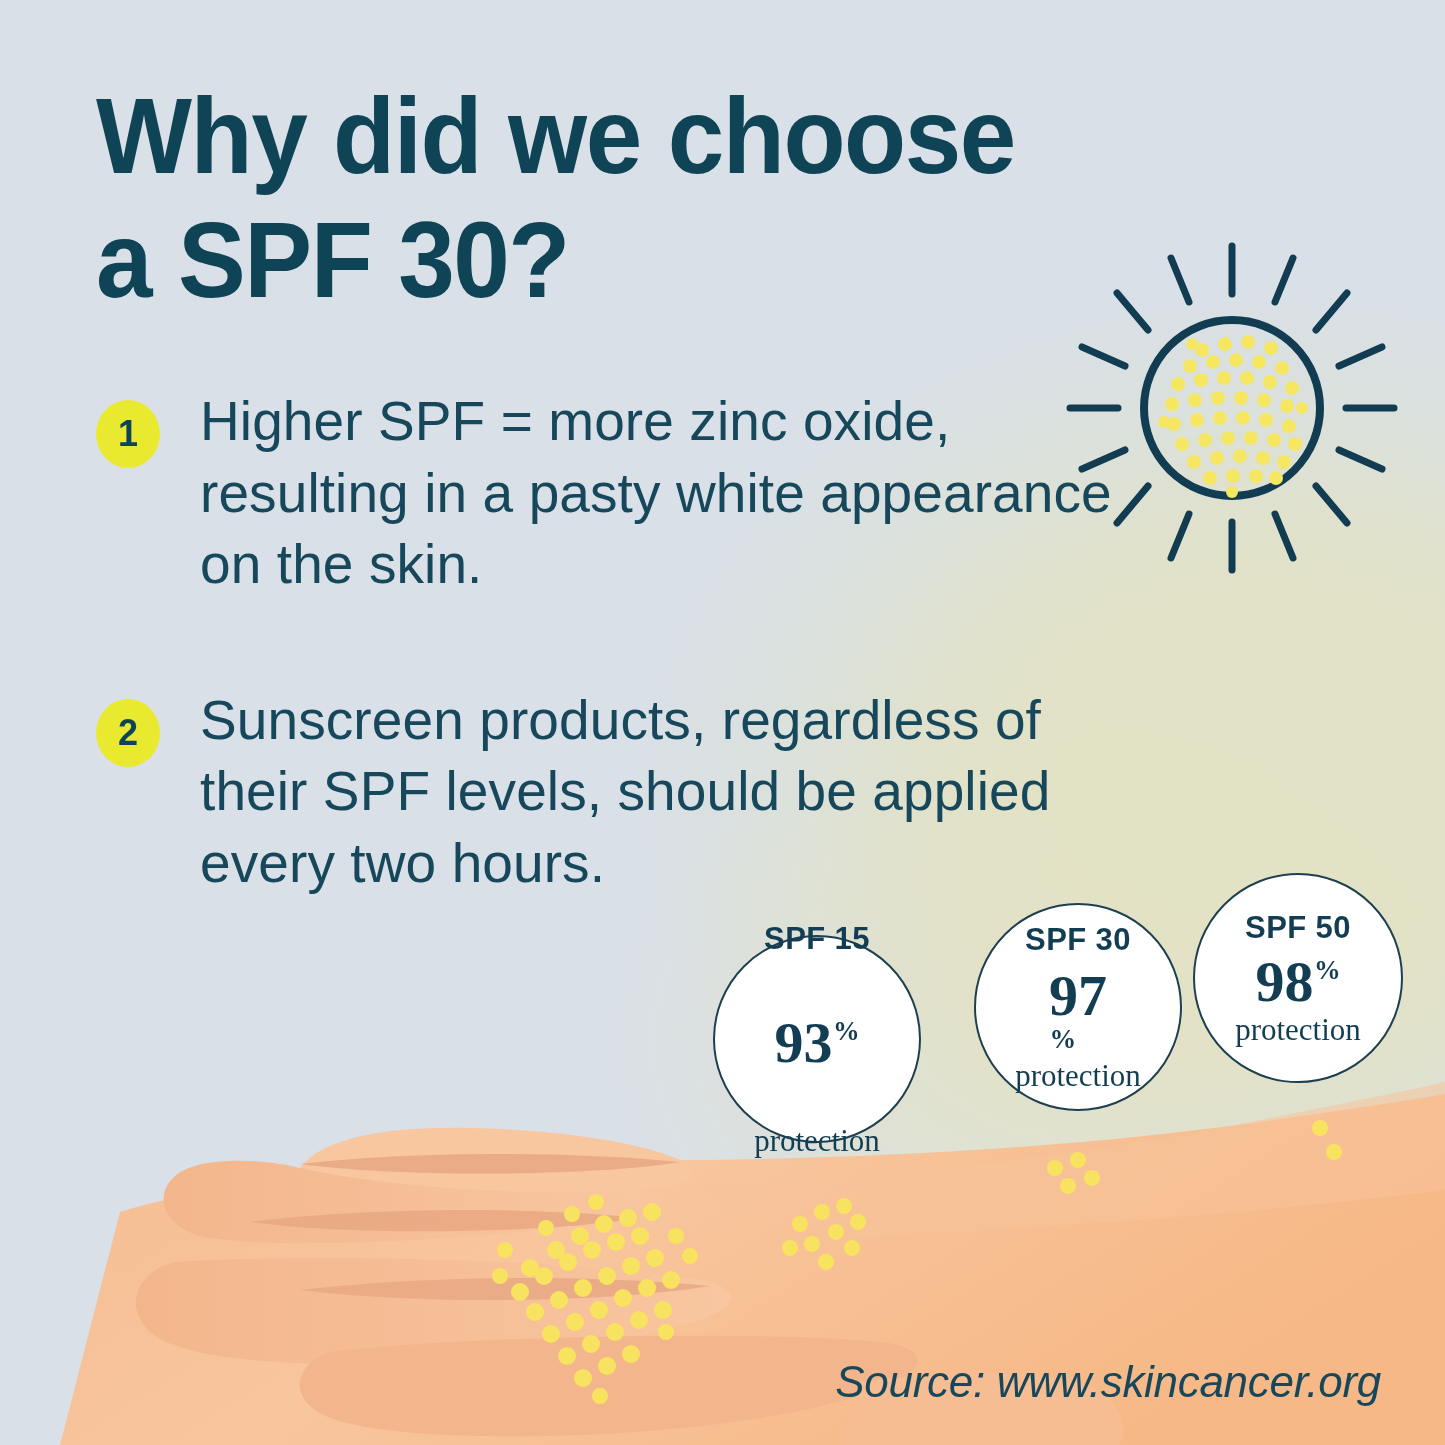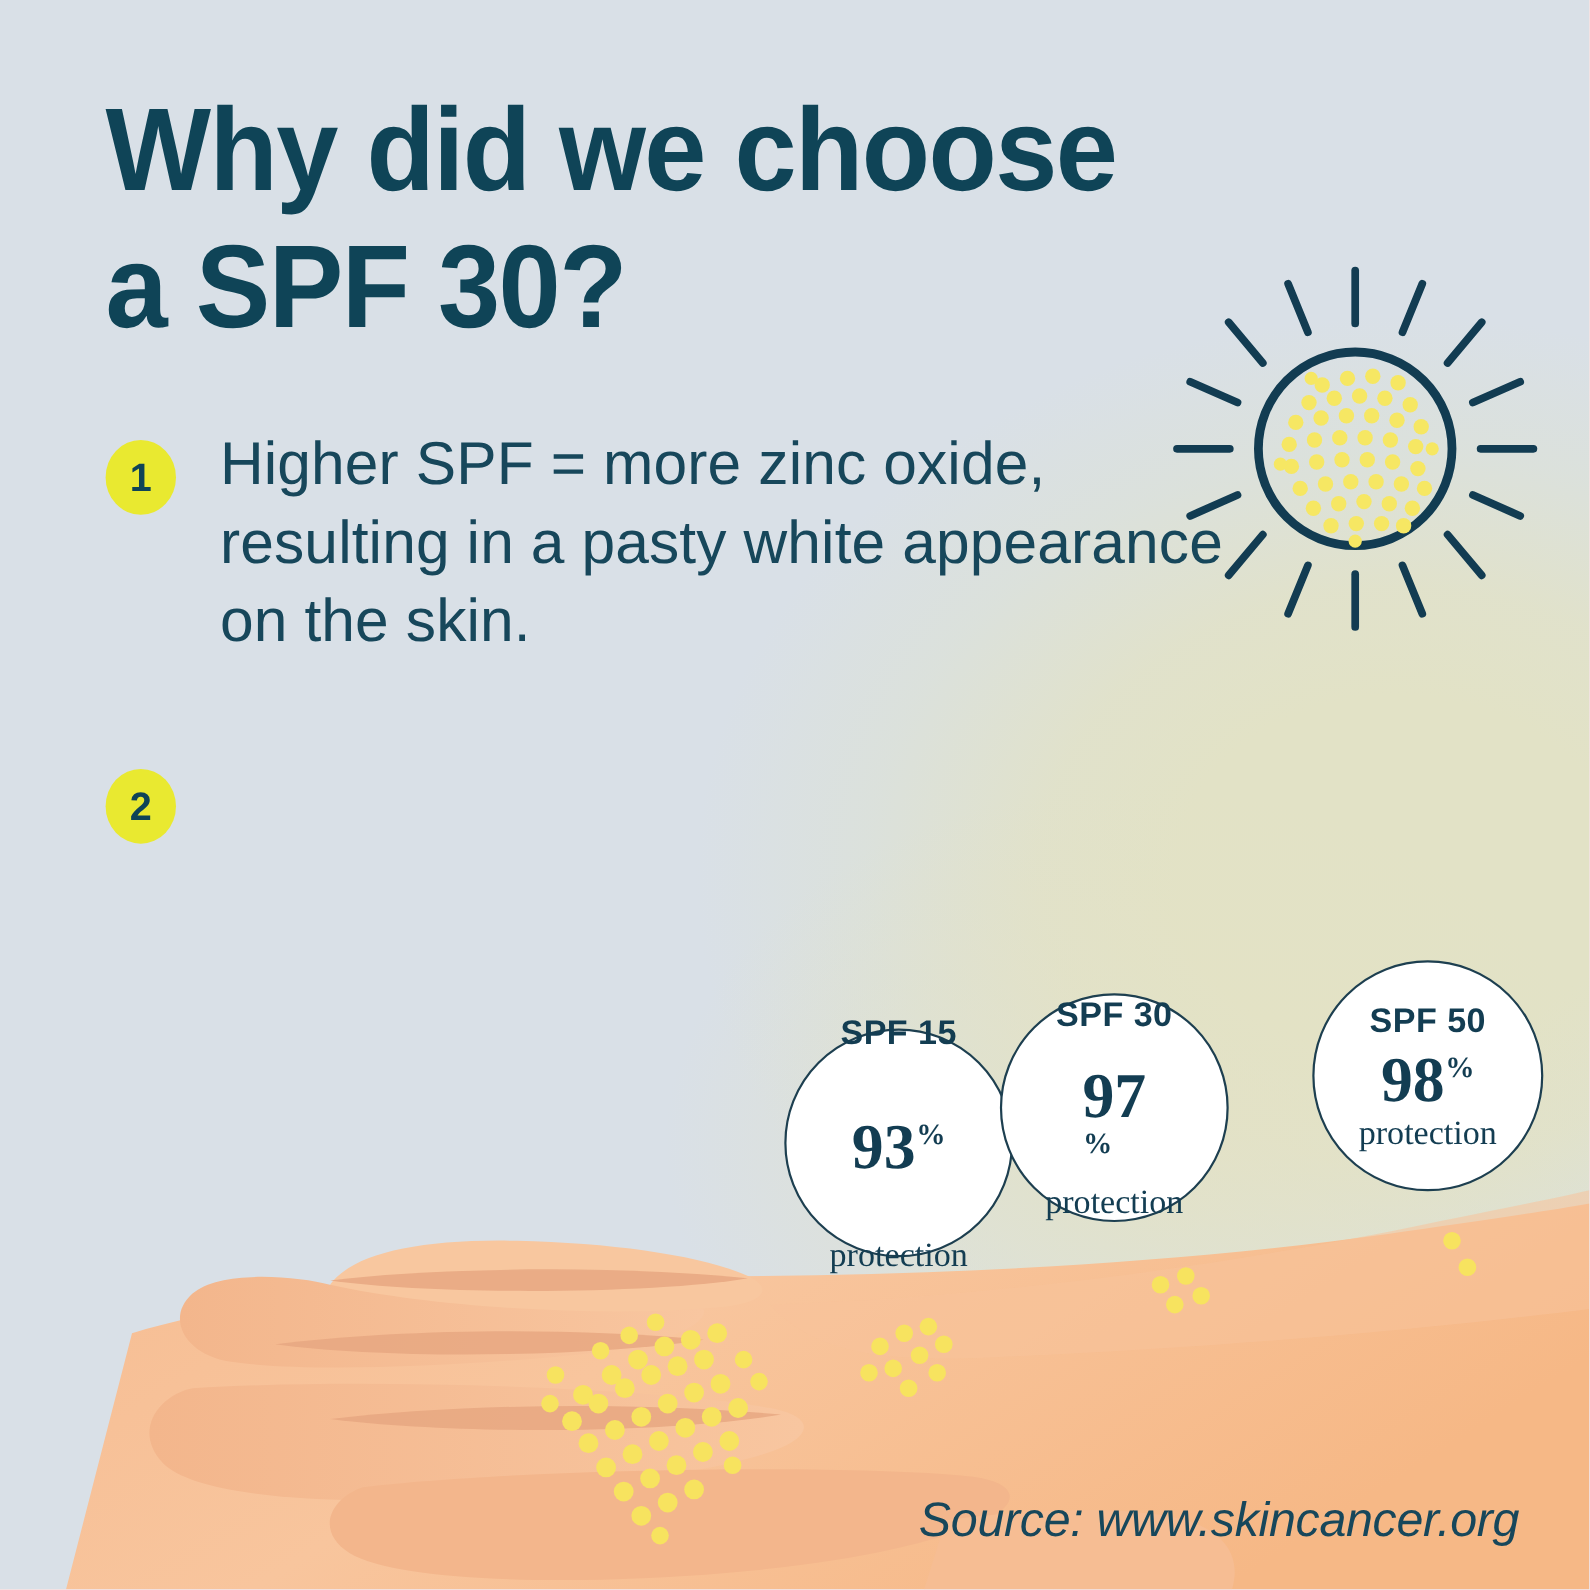--- a/index.html
+++ b/index.html
@@ -121,21 +121,21 @@
 
   #bubble-0{ left:473px; top:968px; width:200px; height:200px; }
   #bubble-0 .b-label{ font-size:30px; }
   #bubble-0 .b-sub{ font-size:31px; margin-top:18px; }
 
   #bubble-1{ left:713px; top:935px; width:208px; height:208px;gap:48px; }
   #bubble-1 .b-label{ font-size:31px; }
   #bubble-1 .b-pct{ font-size:58px; margin-top:10px;text-align:center; }
   #bubble-1 .b-sub{ font-size:31px; margin-top:6px; }
 
-  #bubble-2{ left:909px; top:903px; width:208px; height:208px;justify-content:space-between; }
+  #bubble-2{ left:974px; top:903px; width:208px; height:208px; }
   #bubble-2 .b-label{ font-size:31px; }
   #bubble-2 .b-pct{ font-size:58px; margin-top:10px;flex-direction:column; }
   #bubble-2 .b-sub{ font-size:31px; margin-top:6px; }
 
   #bubble-3{ left:1193px; top:873px; width:210px; height:210px; }
   #bubble-3 .b-label{ font-size:31px; }
   #bubble-3 .b-pct{ font-size:58px; margin-top:8px; }
   #bubble-3 .b-sub{ font-size:31px; margin-top:4px; }
 
   
@@ -363,20 +363,21 @@
     <span class="title-l2">a SPF 30?</span>
   </div>
 
   <div class="list">
     <div class="list-item">
       <div class="badge">1</div>
       <div class="item-text">Higher SPF = more zinc oxide, resulting in a pasty white appearance on the skin.</div>
     </div>
     <div class="list-item">
       <div class="badge">2</div>
+      <div class="item-text">Sunscreen products, regardless of their SPF levels, should be applied every two hours.</div>
     </div>
   </div>
 
 
   <div class="bubble" id="bubble-1">
     <div class="b-label">SPF 15</div>
     <div class="b-pct">
       <span>93</span>
       <span class="sym">%</span>
     </div>

